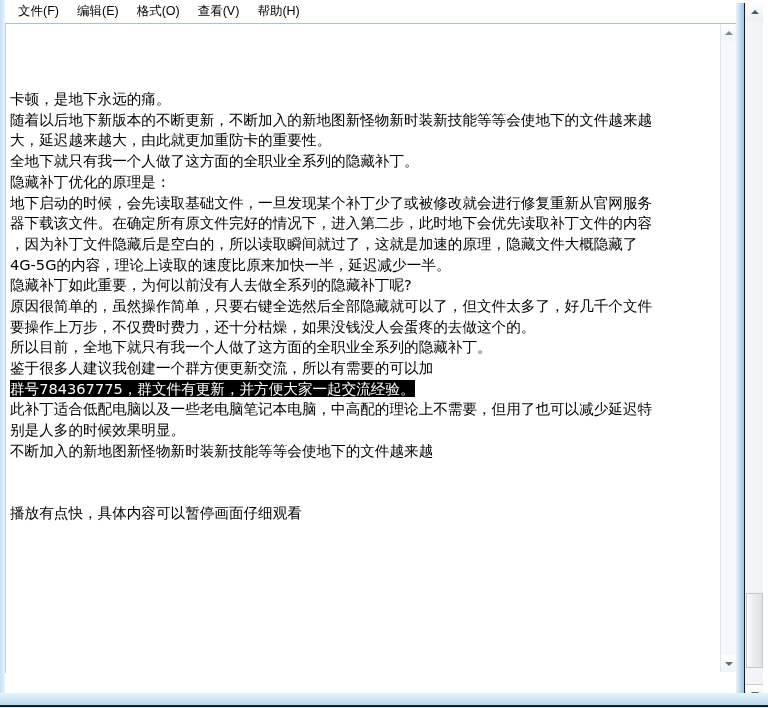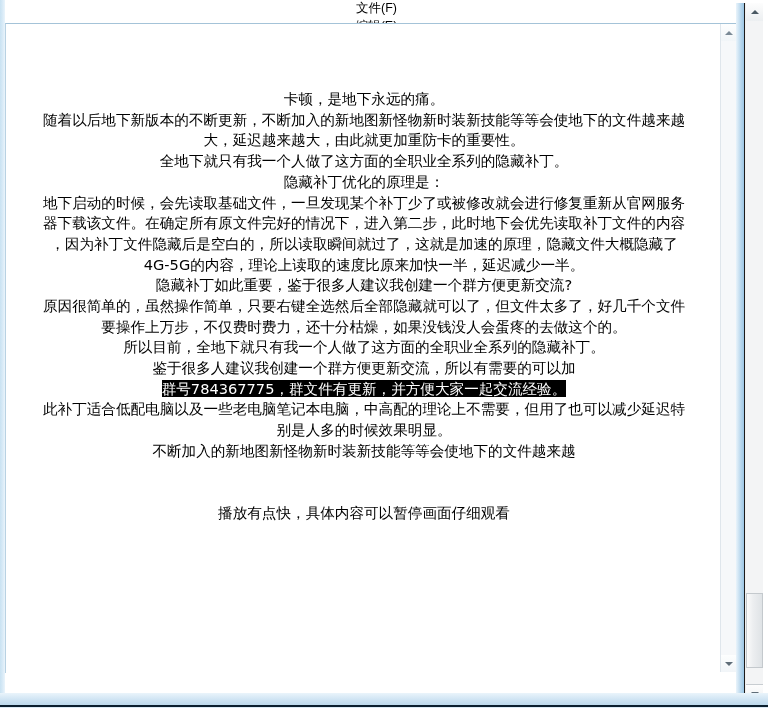--- a/index.html
+++ b/index.html
@@ -54,41 +54,39 @@
   
   .menubar {
     position: absolute;
     left: 5px; top: 0px;
     width: 739px; height: 23px;
     background: #ffffff;
     display: flex;
     align-items: center;
     padding-left: 4px;
     box-sizing: border-box;
-    flex-direction: column;
   }
   .menu-item {
     font-size: 12.5px;
     color: #000000;
     padding: 2px 9px 3px 9px;
     white-space: nowrap;
     line-height: 1;
     cursor: default;
   }
 
   
   .np-client {
     position: absolute;
     left: 5px; top: 23px;
     width: 731px; height: 650px;
     background: #ffffff;
     border-top: 1px solid #a4c3d8;
     border-left: 1px solid #b9d2e3;
     box-sizing: border-box;
-    text-align: center;
   }
 
   .np-text {
     position: absolute;
     left: 0; top: 0;
     width: 714px; height: 648px;
     padding: 3px 2px 0 4px;
     box-sizing: border-box;
     overflow: hidden;
     background: #ffffff;
@@ -211,21 +209,21 @@
         <div class="line blank">&nbsp;</div>
         <div class="line">卡顿，是地下永远的痛。</div>
         <div class="line">随着以后地下新版本的不断更新，不断加入的新地图新怪物新时装新技能等等会使地下的文件越来越</div>
         <div class="line">大，延迟越来越大，由此就更加重防卡的重要性。</div>
         <div class="line">全地下就只有我一个人做了这方面的全职业全系列的隐藏补丁。</div>
         <div class="line">隐藏补丁优化的原理是：</div>
         <div class="line">地下启动的时候，会先读取基础文件，一旦发现某个补丁少了或被修改就会进行修复重新从官网服务</div>
         <div class="line">器下载该文件。在确定所有原文件完好的情况下，进入第二步，此时地下会优先读取补丁文件的内容</div>
         <div class="line">，因为补丁文件隐藏后是空白的，所以读取瞬间就过了，这就是加速的原理，隐藏文件大概隐藏了</div>
         <div class="line">4G-5G的内容，理论上读取的速度比原来加快一半，延迟减少一半。</div>
-        <div class="line">隐藏补丁如此重要，鉴于很多人建议我创建一个群方便更新交流?</div>
+        <div class="line">隐藏补丁如此重要，为何以前没有人去做全系列的隐藏补丁呢?</div>
         <div class="line">原因很简单的，虽然操作简单，只要右键全选然后全部隐藏就可以了，但文件太多了，好几千个文件</div>
         <div class="line">要操作上万步，不仅费时费力，还十分枯燥，如果没钱没人会蛋疼的去做这个的。</div>
         <div class="line">所以目前，全地下就只有我一个人做了这方面的全职业全系列的隐藏补丁。</div>
         <div class="line">鉴于很多人建议我创建一个群方便更新交流，所以有需要的可以加</div>
         <div class="line"><span class="sel">群号784367775，群文件有更新，并方便大家一起交流经验。</span></div>
         <div class="line">此补丁适合低配电脑以及一些老电脑笔记本电脑，中高配的理论上不需要，但用了也可以减少延迟特</div>
         <div class="line">别是人多的时候效果明显。</div>
         <div class="line">不断加入的新地图新怪物新时装新技能等等会使地下的文件越来越</div>
         <div class="line blank">&nbsp;</div>
         <div class="line blank">&nbsp;</div>

